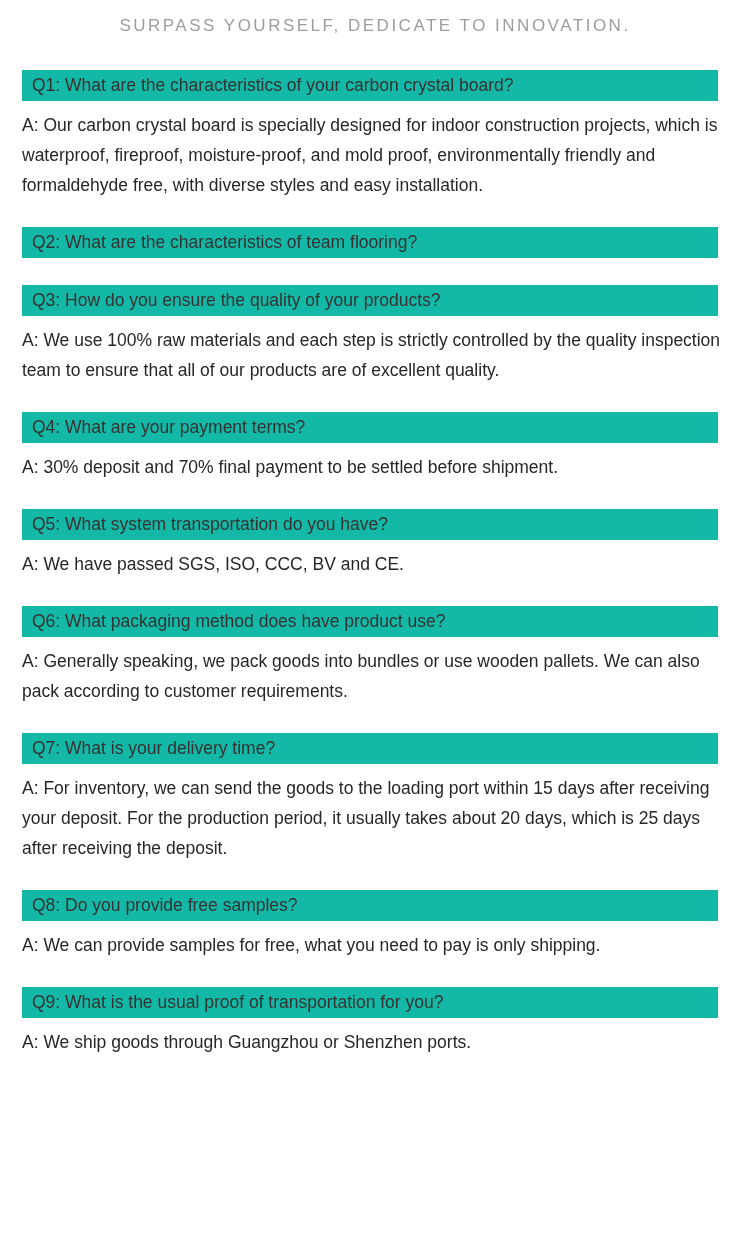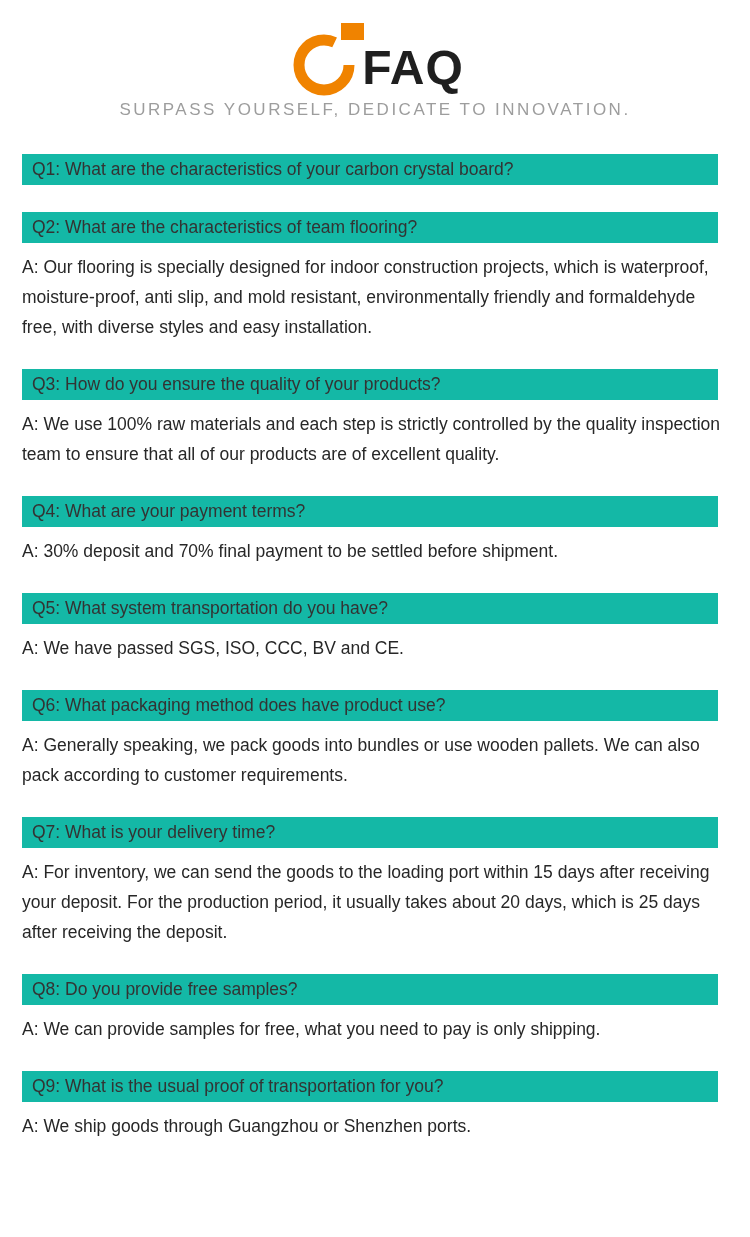--- a/index.html
+++ b/index.html
@@ -65,41 +65,32 @@
     font-size: 17.5px;
     line-height: 30px;
     color: #272727;
     padding-right: 2px;
   }
 </style>
 </head>
 <body>
 
 <header class="header">
-  <div class="logo-row">
-    <svg class="logo-mark" viewBox="0 0 92 82" xmlns="http://www.w3.org/2000/svg" aria-hidden="true">
-
-      <circle cx="38" cy="49" r="25" fill="none" stroke="#f08300" stroke-width="11" stroke-dasharray="128 29"></circle>
-
-      <rect x="55" y="7" width="23" height="17" fill="#f08300"></rect>
-    </svg>
-    <div class="logo-text">FAQ</div>
-  </div>
   <div class="tagline">SURPASS YOURSELF, DEDICATE TO INNOVATION.</div>
 </header>
 
 <main class="faq-list">
 
   <section class="faq-item">
     <div class="faq-question">Q1: What are the characteristics of your carbon crystal board?</div>
+    <p class="faq-answer">A: Our carbon crystal board is specially designed for indoor construction projects, which is waterproof, fireproof, moisture-proof, and mold proof, environmentally friendly and formaldehyde free, with diverse styles and easy installation.</p>
   </section>
 
   <section class="faq-item">
     <div class="faq-question">Q2: What are the characteristics of team flooring?</div>
-    <p class="faq-answer">A: Our flooring is specially designed for indoor construction projects, which is waterproof, moisture-proof, anti slip, and mold resistant, environmentally friendly and formaldehyde free, with diverse styles and easy installation.</p>
   </section>
 
   <section class="faq-item">
     <div class="faq-question">Q3: How do you ensure the quality of your products?</div>
     <p class="faq-answer">A: We use 100% raw materials and each step is strictly controlled by the quality inspection team to ensure that all of our products are of excellent quality.</p>
   </section>
 
   <section class="faq-item">
     <div class="faq-question">Q4: What are your payment terms?</div>
     <p class="faq-answer">A: 30% deposit and 70% final payment to be settled before shipment.</p>

